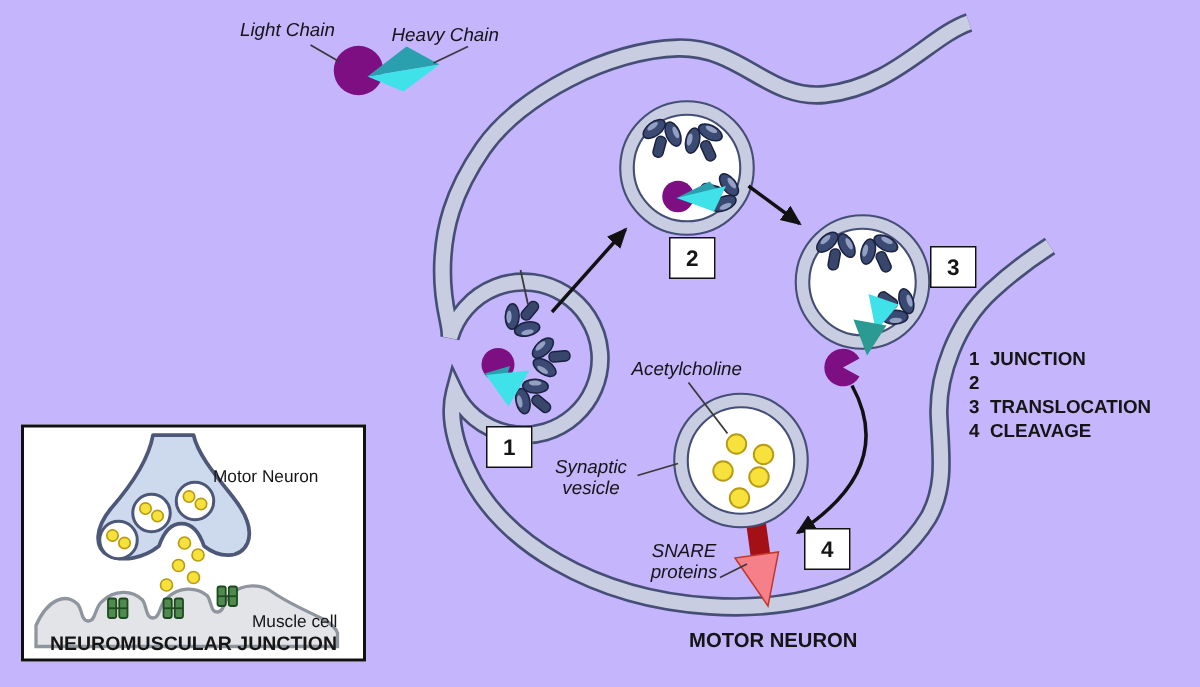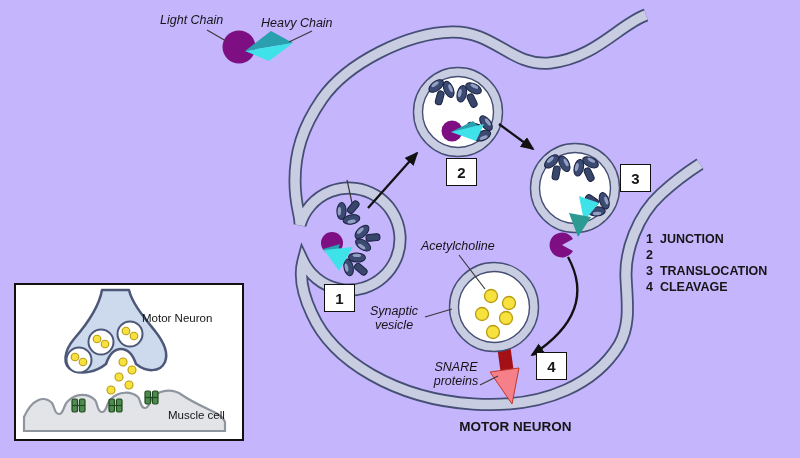--- a/index.html
+++ b/index.html
@@ -207,15 +207,16 @@
       <g fill="#f7e13d" stroke="#b89b10" stroke-width="1.1">
         <circle cx="107" cy="77" r="4"></circle>
           <circle cx="116" cy="85" r="4"></circle>
         <circle cx="103" cy="92" r="4"></circle>
           <circle cx="113" cy="100" r="4"></circle>
         <circle cx="95" cy="105" r="4"></circle>
       </g>
     </svg>
     <div class="inlbl" style="left:126px;top:27px;">Motor Neuron</div>
     <div class="inlbl" style="left:152px;top:96px;margin-top:28px;">Muscle cell</div>
+    <div id="inset-title">NEUROMUSCULAR JUNCTION</div>
   </div>
 
 </div>
 
 </body></html>

